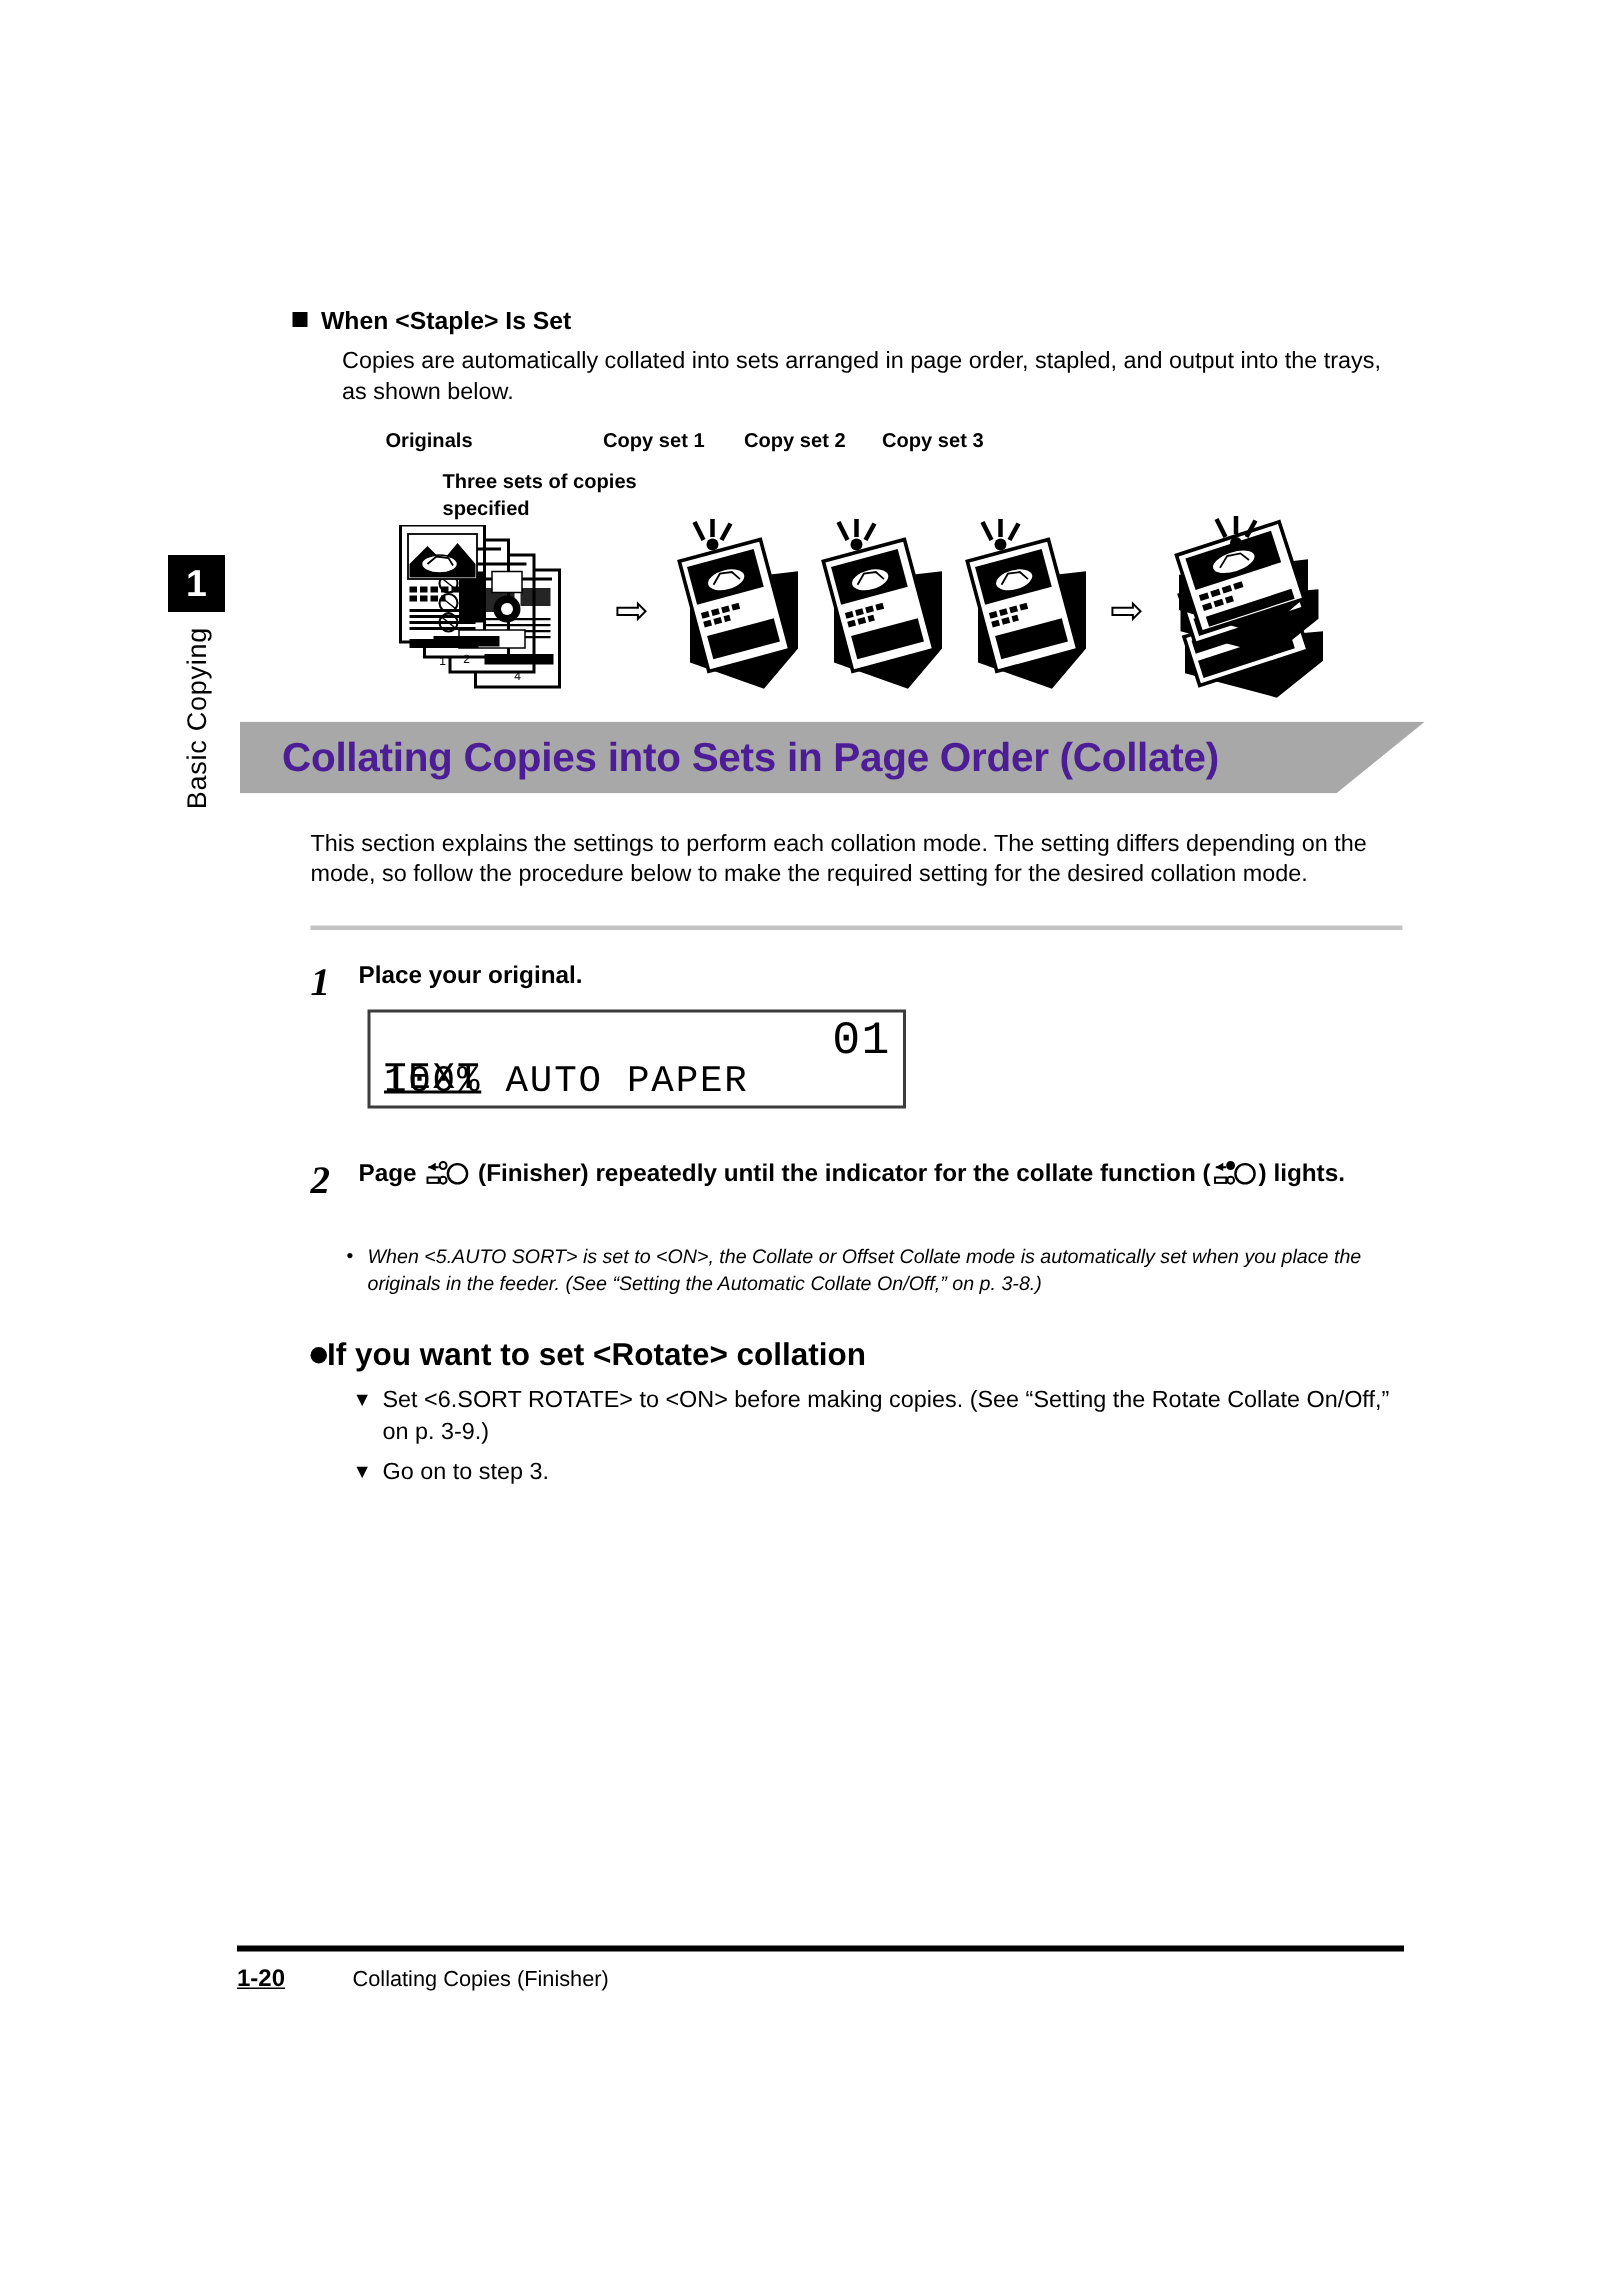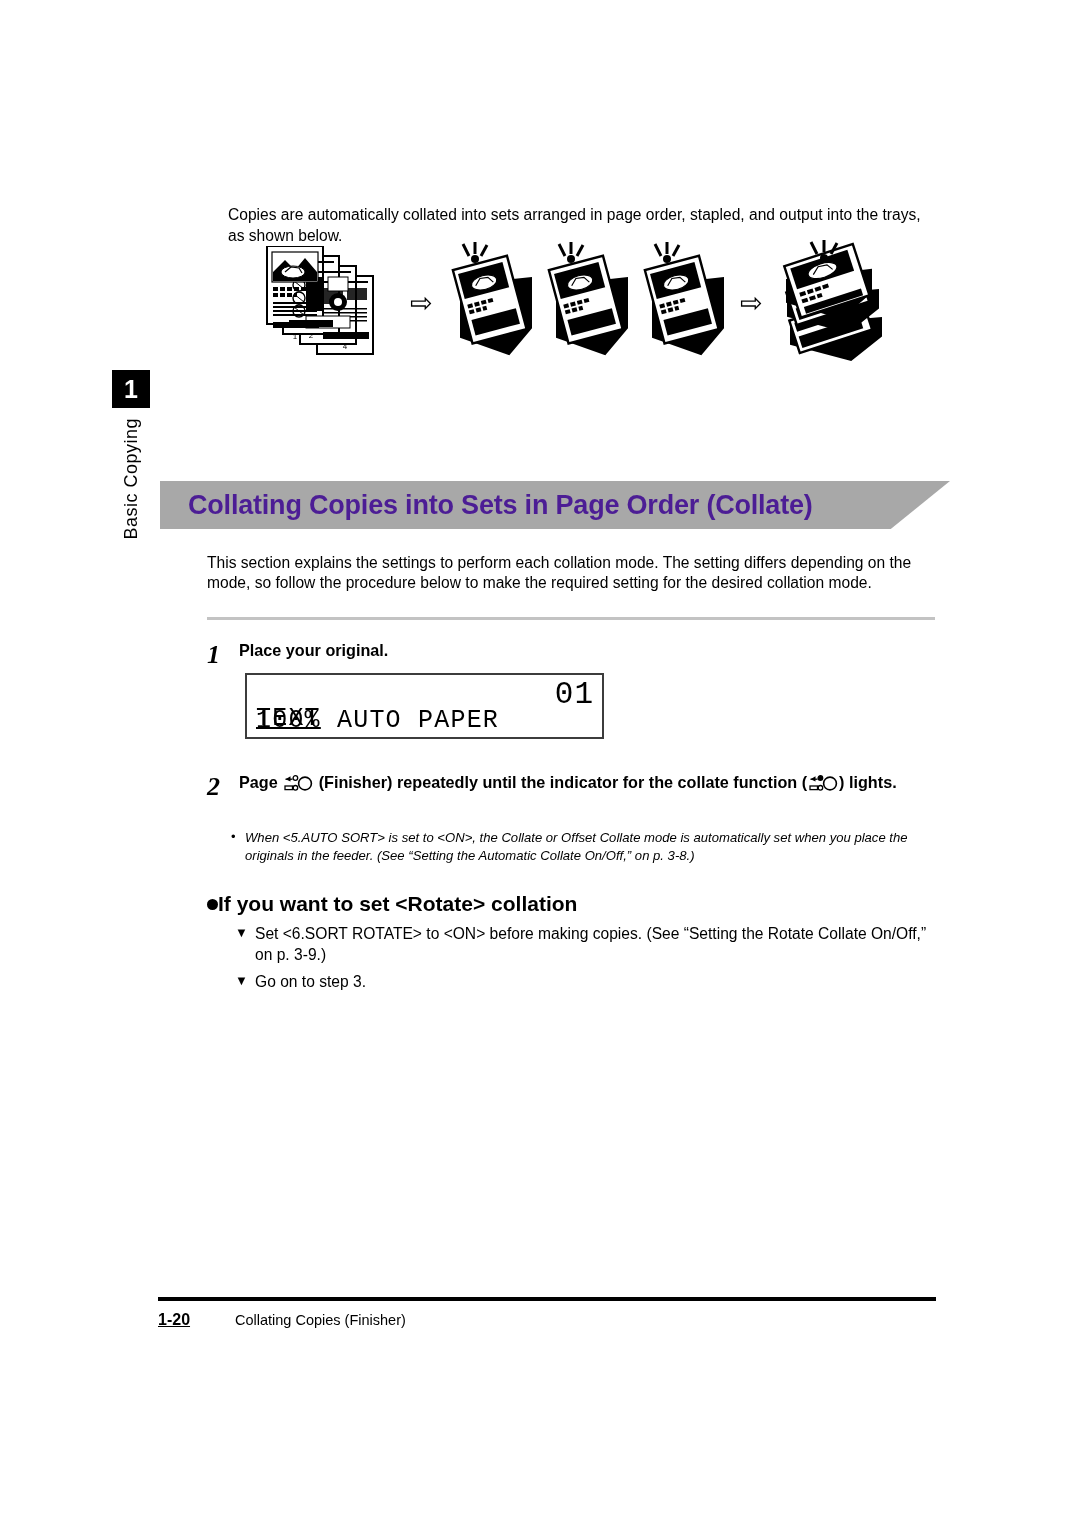--- a/index.html
+++ b/index.html
@@ -352,23 +352,37 @@
 
   <div class="chapter-tab">
     <span>1</span>
   </div>
   <div class="chapter-label">
     <span>Basic Copying</span>
   </div>
 
   <div class="content">
 
+    <div class="sq-heading">
+      <span class="sq-bullet"></span>
+      <span>When &lt;Staple&gt; Is Set</span>
+    </div>
 
     <p class="body-text">Copies are automatically collated into sets arranged in page order, stapled, and output into the trays, as shown below.</p>
 
+    <div class="fig-captions">
+      <span class="cap cap-originals">Originals</span>
+      <span class="cap cap-set1">Copy set 1</span>
+      <span class="cap cap-set2">Copy set 2</span>
+      <span class="cap cap-set3">Copy set 3</span>
+      <span class="cap cap-three">
+        <span>Three sets of copies</span><br>
+        <span>specified</span>
+      </span>
+    </div>
 
     <div class="figure">
 
       <div class="fig-item" style="left:70px; top:4px;">
         <svg width="130" height="116" viewBox="0 0 130 116">
           <g stroke="#000" fill="#fff">
             <rect x="52" y="30" width="56" height="78" stroke-width="2"></rect>
             <rect x="35" y="20" width="56" height="78" stroke-width="2"></rect>
             <rect x="18" y="10" width="56" height="78" stroke-width="2"></rect>
             <rect x="2" y="0" width="56" height="78" stroke-width="2"></rect>

